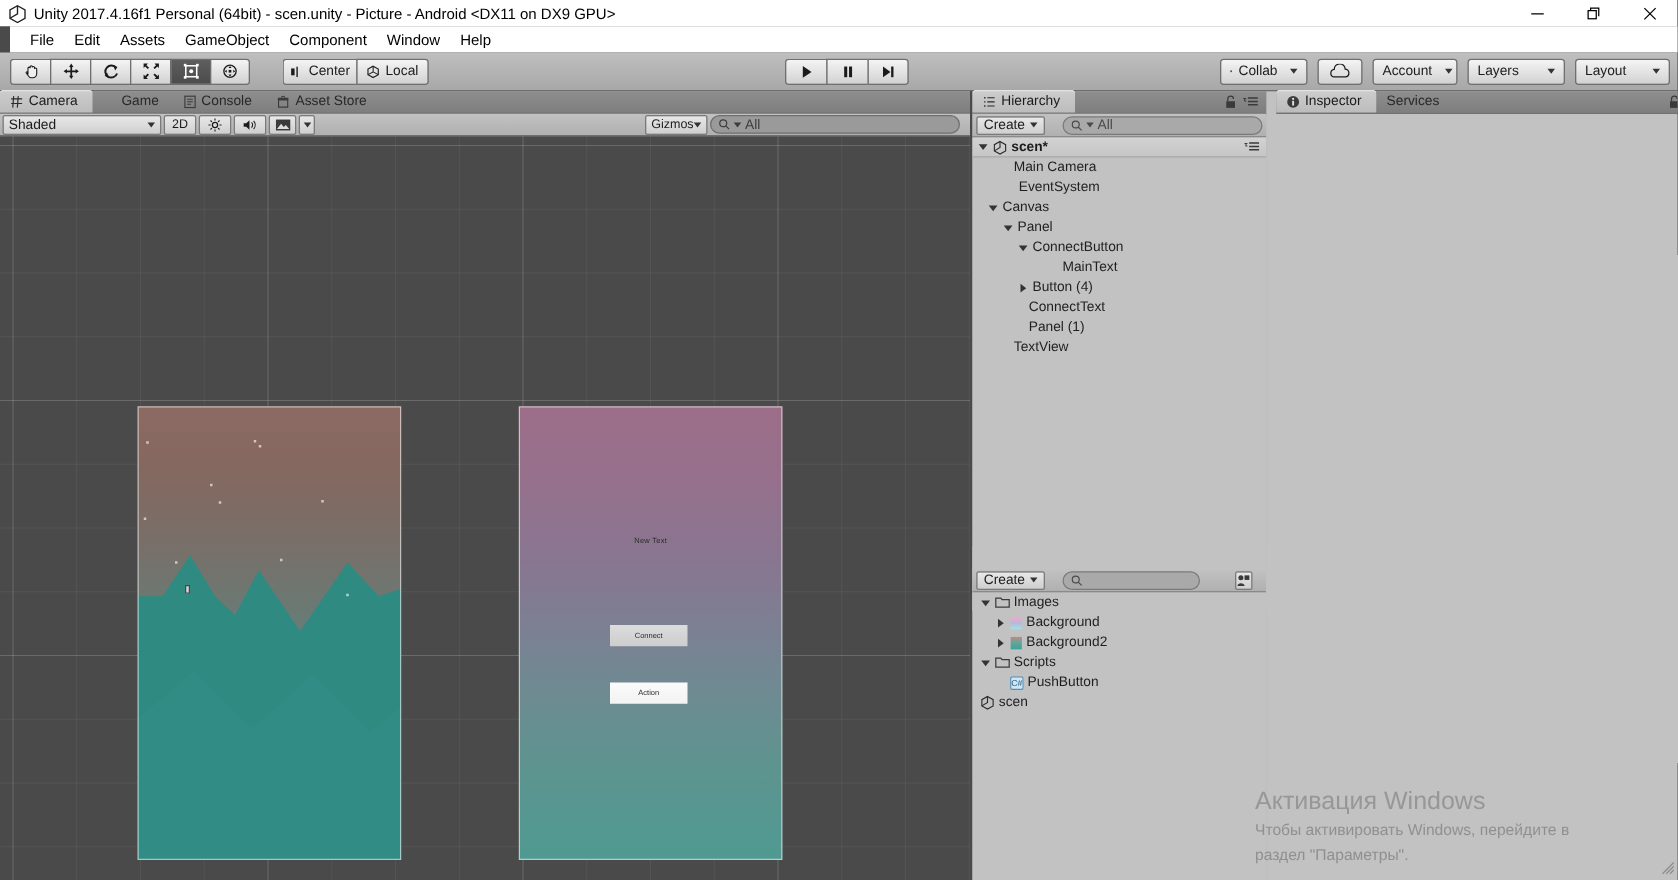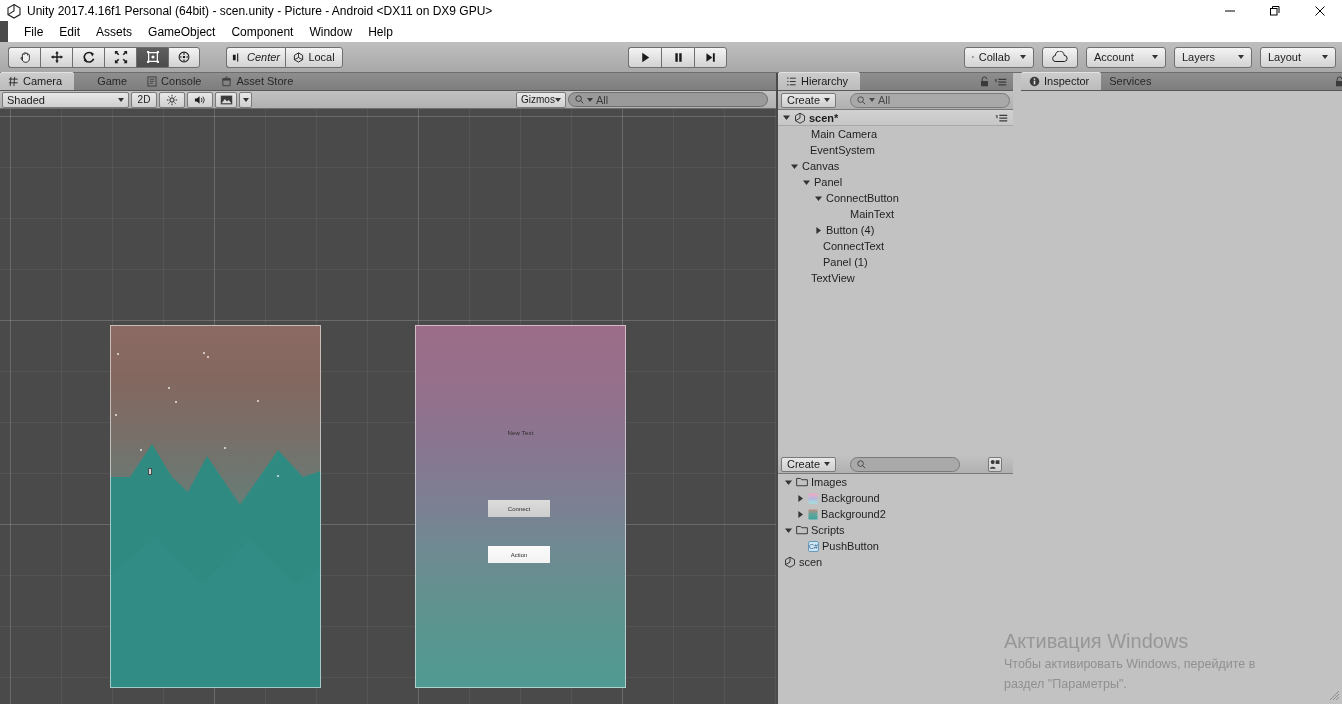--- a/index.html
+++ b/index.html
@@ -39,21 +39,21 @@
     display: flex; align-items: center;
   }
   .btn-group { display: flex; margin-left: 8px; }
   .tb-btn {
     height: 21px; min-width: 32px;
     background: linear-gradient(#f4f4f4, #d2d2d2);
     border: 1px solid #6f6f6f; border-right-width: 0;
     display: flex; align-items: center; justify-content: center;
     color: #1b1b1b; font-size: 11px; padding: 0 5px; cursor: pointer;
   }
-  .tb-btn:first-child { border-radius: 3px 0 0 3px; font-style: italic; }
+  .tb-btn:first-child { border-radius: 3px 0 0 3px; }
   .tb-btn:last-child { border-radius: 0 3px 3px 0; border-right-width: 1px; }
   .tb-btn.sel { background: linear-gradient(#5e5e5e, #4c4c4c); color: #fff; }
   .tb-btn svg { display:block; }
 
   .pivot-group { display: flex; margin-left: 26px; }
   .pivot-group .tb-btn { min-width: 58px; gap: 4px; justify-content: center; }
 
   .play-group { position: absolute; left: 628px; display: flex; }
   .play-group .tb-btn { min-width: 33px; }
 
@@ -363,21 +363,21 @@
         </svg>
         <span>Collab</span>
         <span class="flexspace"></span>
         <span class="caret"></span>
       </div>
       <div class="tb-single" style="width:36px;justify-content:center">
         <svg width="18" height="12" viewBox="0 0 20 13">
           <path d="M4.5 11.5 a3.4 3.4 0 0 1 .4-6.7 A4.6 4.6 0 0 1 14.6 4.6 a3.5 3.5 0 0 1 .6 6.9 Z" fill="none" stroke="#1b1b1b" stroke-width="1.1"></path>
         </svg>
       </div>
-      <div class="tb-single" style="width:80px">
+      <div class="tb-single" style="width:68px">
         <span>Account</span>
         <span class="flexspace"></span>
         <span class="caret"></span>
       </div>
       <div class="tb-single" style="width:78px">
         <span>Layers</span>
         <span class="flexspace"></span>
         <span class="caret"></span>
       </div>
       <div class="tb-single" style="width:76px">
@@ -562,21 +562,21 @@
           </svg>
         </span>
       </div>
 
       <div class="tree-row" style="padding-left:21px">
         <svg class="tri empty" viewBox="0 0 9 9">
             <path d="M2.4 1 L7 4.5 L2.4 8 Z" fill="#333"></path>
           </svg>
         <span>Main Camera</span>
       </div>
-      <div class="tree-row" style="padding-left:20px">
+      <div class="tree-row" style="padding-left:25px">
         <svg class="tri empty" viewBox="0 0 9 9">
             <path d="M2.4 1 L7 4.5 L2.4 8 Z" fill="#333"></path>
           </svg>
         <span>EventSystem</span>
       </div>
       <div class="tree-row" style="padding-left:12px">
         <svg class="tri" viewBox="0 0 9 9">
             <path d="M1 2.4 L8 2.4 L4.5 7 Z" fill="#333"></path>
           </svg>
         <span>Canvas</span>

